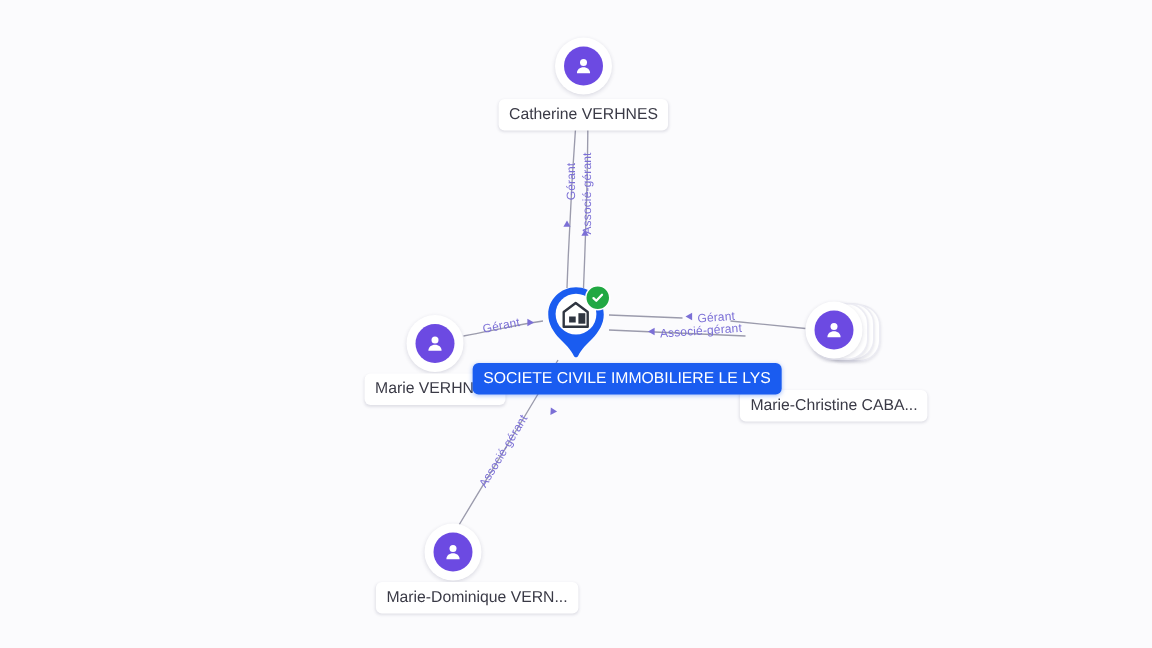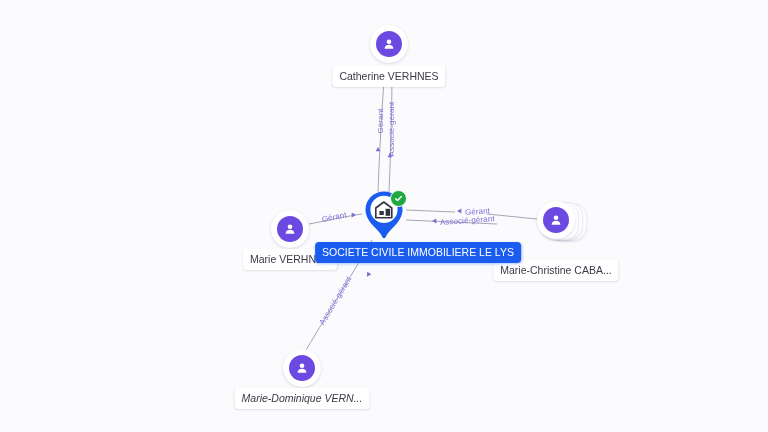--- a/index.html
+++ b/index.html
@@ -231,21 +231,21 @@
 
   <div class="node" style="left:302px; top:368px;">
     <div class="node-avatar">
       <div class="disc">
         <svg width="16" height="16" viewBox="0 0 24 24" aria-hidden="true">
           <circle cx="12" cy="8.6" r="3.5" fill="#ffffff"></circle>
           <path d="M5.4 19.2c0-3.7 2.95-5.9 6.6-5.9s6.6 2.2 6.6 5.9z" fill="#ffffff"></path>
         </svg>
       </div>
     </div>
-    <div class="node-label" style="left:0px; top:20px;font-style:italic;">
+    <div class="node-label" style="left:16px; top:20px;">
       <span>Marie-Dominique VERN...</span>
     </div>
   </div>
 
   <div class="node" style="left:384px; top:216px; z-index:30;">
     <div class="pin-wrap">
       <svg width="42" height="52" viewBox="0 0 42 52" aria-hidden="true">
         <path d="M21 1.5c-10.2 0-18.5 8.1-18.5 18.1 0 6.4 3.4 11.6 7.7 16.2 3.5 3.7 7.3 6.8 9.4 11.6 0.5 1.1 2.3 1.1 2.8 0 2.1-4.8 5.9-7.9 9.4-11.6 4.3-4.6 7.7-9.8 7.7-16.2C39.5 9.6 31.2 1.5 21 1.5z" fill="#1a5cf0"></path>
         <circle cx="21" cy="19.4" r="13.6" fill="#ffffff"></circle>
         <g transform="translate(12.2,11.4)">

